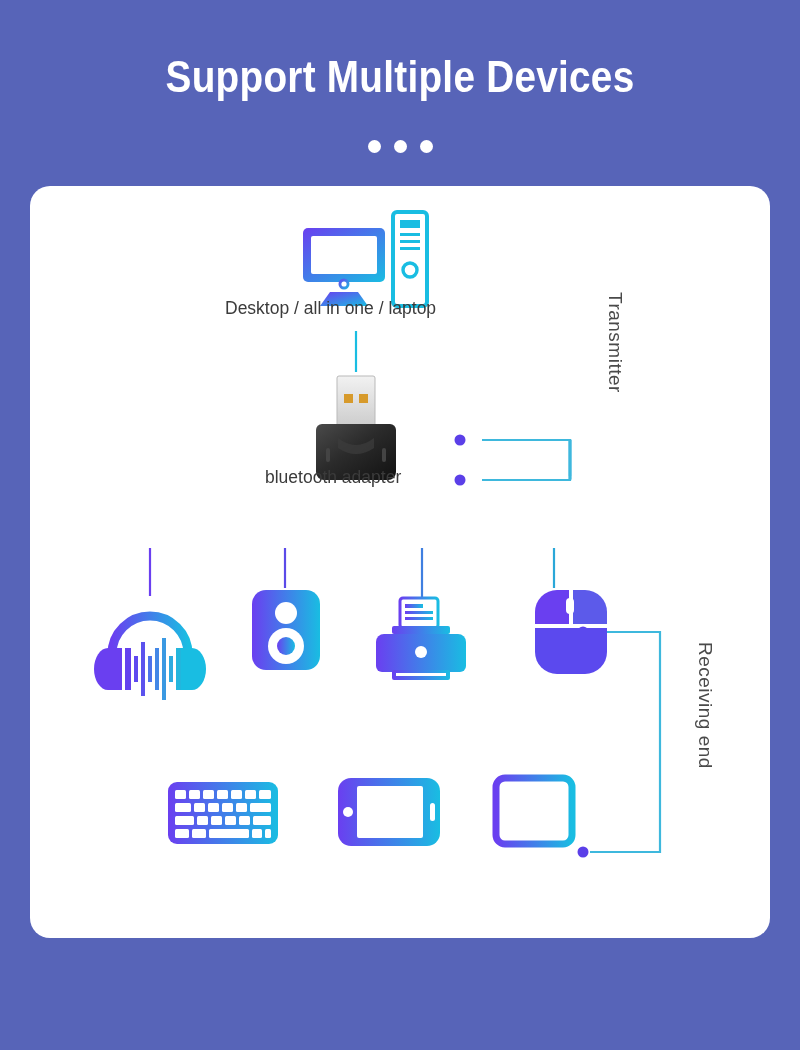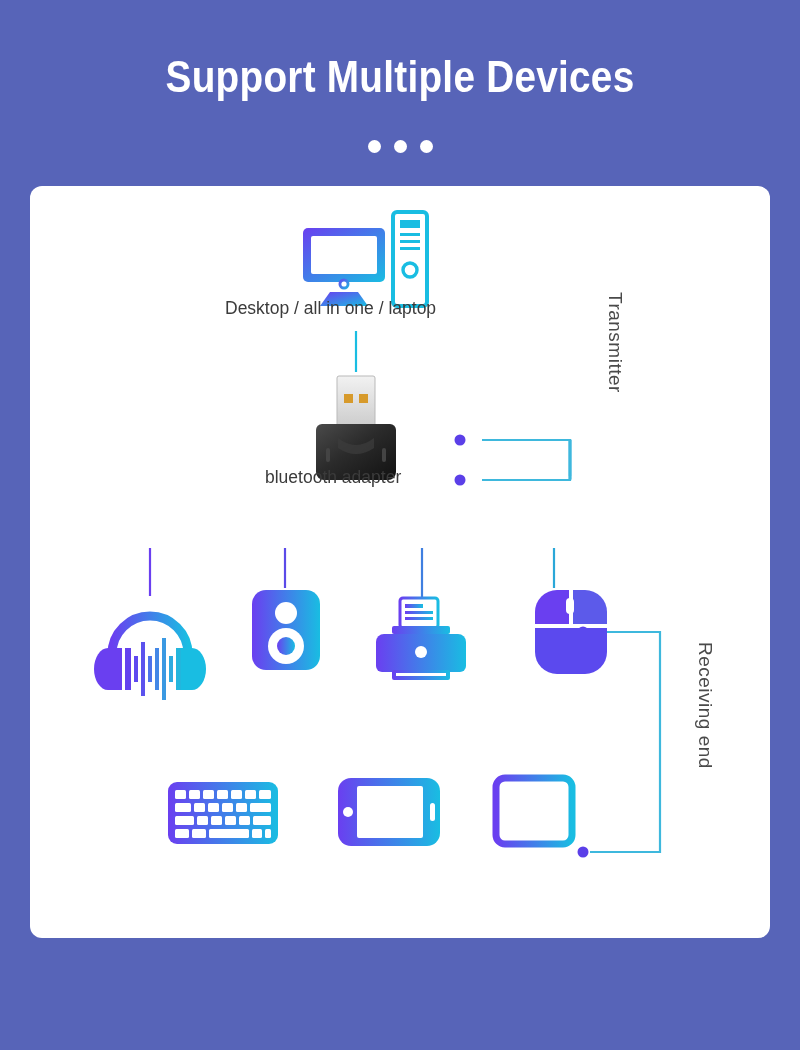--- a/index.html
+++ b/index.html
@@ -23,21 +23,21 @@
     transform:scaleX(0.88);
   }
   .dots { position:absolute; top:140px; left:0; width:800px; display:flex; justify-content:center; gap:13px; }
   .dot { width:13px; height:13px; border-radius:50%; background:#ffffff; }
 
   
   .card {
     position:absolute; left:30px; top:186px;
     width:740px; height:752px;
     background:#ffffff;
-    border-radius:12px;
+    border-radius:20px;
   }
 
   
   .stage { position:absolute; left:0; top:0; width:740px; height:752px; }
 
   
   .lbl {
     position:absolute;
     color:#3b3b3b;
     font-size:17.5px;

